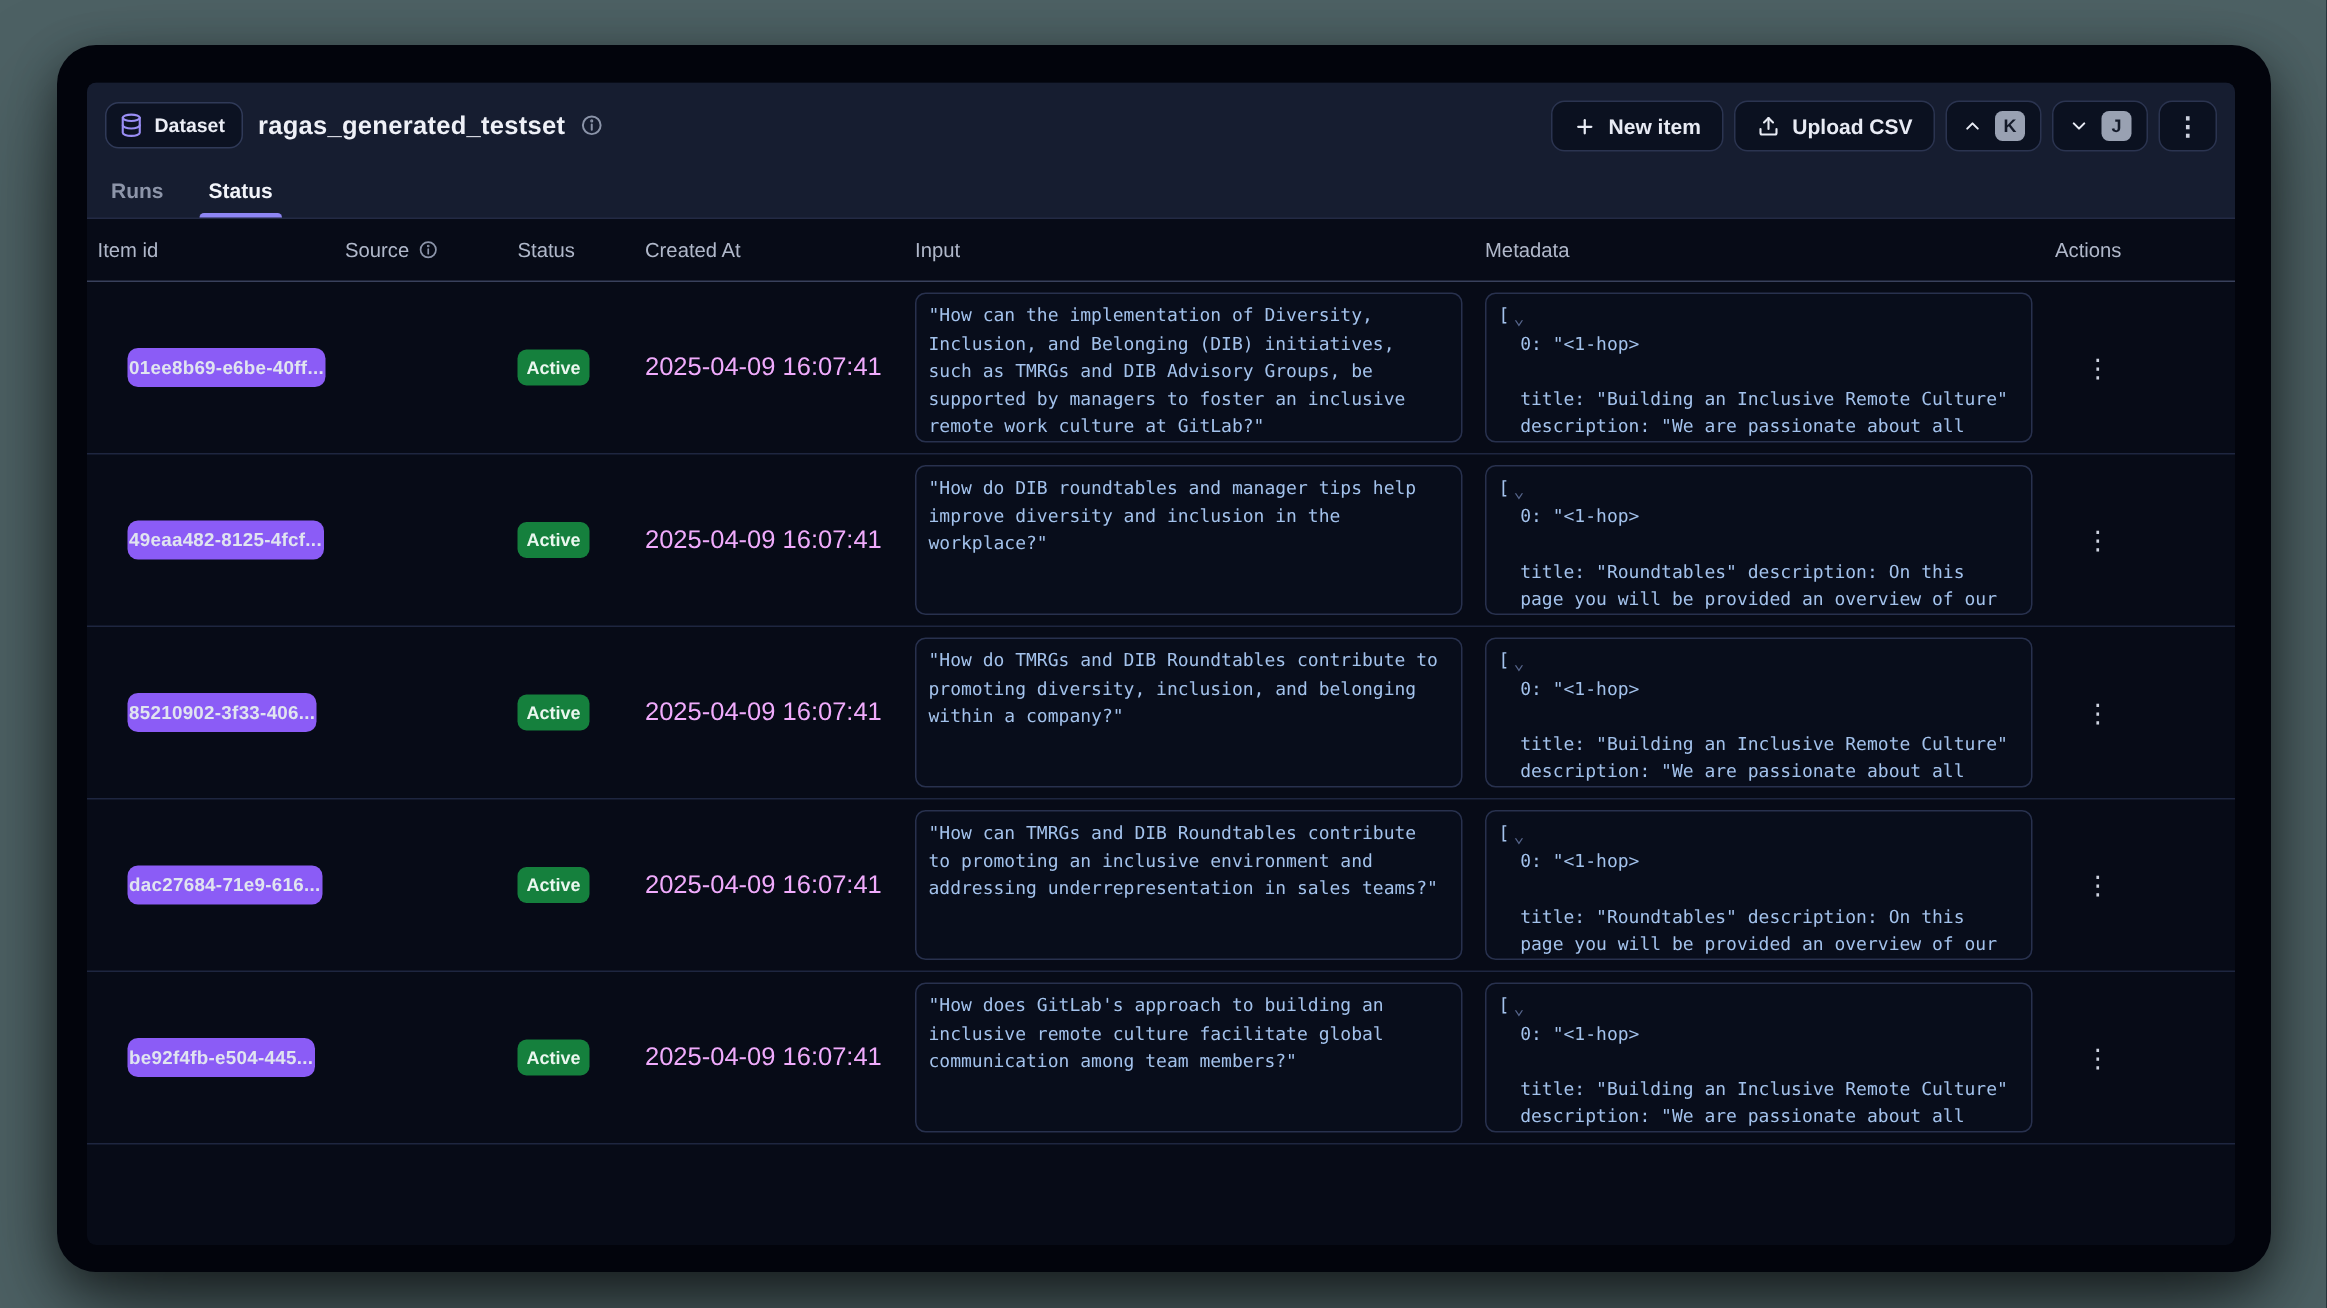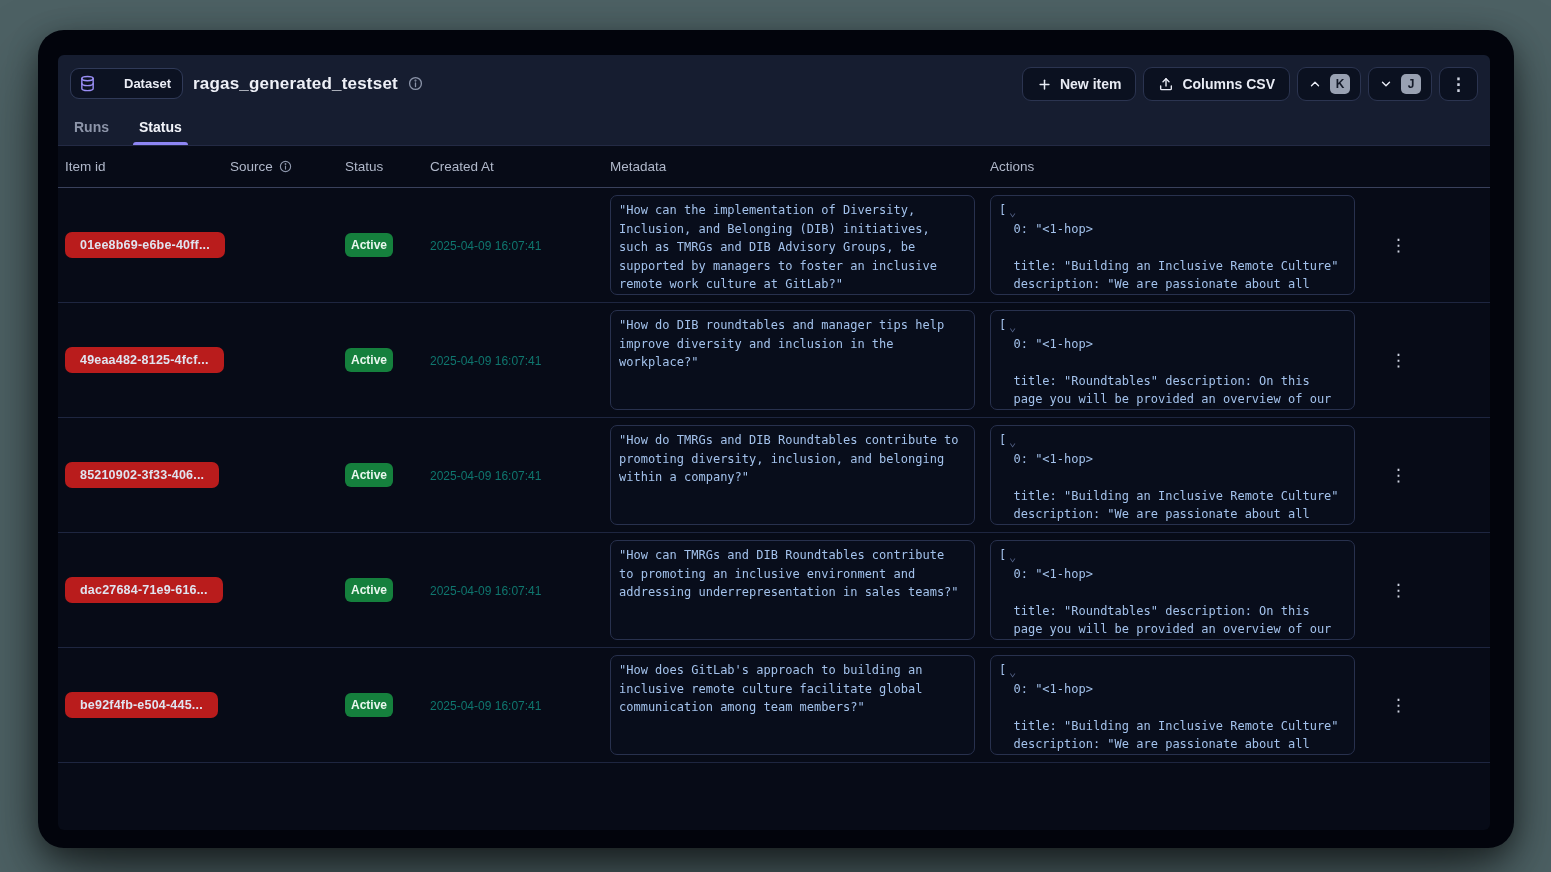--- a/index.html
+++ b/index.html
@@ -16,21 +16,21 @@
     background:#070b17; border-radius:6px; overflow:hidden;
   }
 
   
   .topbar { position:relative; height:91px; background:#161d30; border-bottom:1px solid #232a44; }
   .title-row { position:absolute; top:13px; left:12px; display:flex; align-items:center; gap:10px; }
   .ds-badge {
     display:flex; align-items:center; gap:7px; height:31px; padding:0 11px 0 8px;
     border:1px solid #303a58; border-radius:9px; background:#0c1222;
   }
-  .ds-badge .label { color:#eceef6; font-size:13px; font-weight:700;margin-left:21px; }
+  .ds-badge .label { color:#eceef6; font-size:13px; font-weight:700; }
   .page-title { color:#eef0f7; font-size:17px; font-weight:700; letter-spacing:.2px; }
   .icircle { display:inline-flex; color:#8b94a9; }
   .tabs { position:absolute; left:14px; bottom:0; display:flex; gap:26px; }
   .tab { font-size:14px; font-weight:600; color:#8d95a9; padding:0 2px 10px; cursor:pointer; position:relative; }
   .tab.active { color:#f2f4fa; }
   .tab.active::after { content:""; position:absolute; left:-4px; right:-4px; bottom:0; height:3px; border-radius:3px 3px 0 0; background:#8e86f4; }
 
   .top-actions { position:absolute; top:12px; right:12px; display:flex; gap:7px; align-items:flex-start; }
   .btn {
     display:flex; align-items:center; gap:8px; height:34px; padding:0 14px;
@@ -49,28 +49,28 @@
   .toolbar { height:54px; display:flex; justify-content:flex-end; align-items:center; gap:8px; padding:0 10px; border-bottom:1px solid #1a2138; }
   .chip { display:inline-flex; align-items:center; height:20px; padding:0 7px; border-radius:6px; background:#4c5670; color:#e6e9f1; font-size:12px; font-weight:700; }
 
   
   .grid { display:grid; grid-template-columns:165px 115px 85px 180px 380px 380px 1fr; }
   .thead { height:42px; align-items:center; border-bottom:1px solid #39415c; }
   .th { color:#b0b8ca; font-size:13.5px; font-weight:500; padding:0 8px 0 7px; display:flex; align-items:center; gap:6px; }
   .row { height:115px; align-items:center; border-bottom:1px solid #1e2640; cursor:pointer; }
   .cell { padding:0 8px 0 7px; }
   .id-pill {
-    display:inline-block; background:#b91c1c; border-radius:7px; padding:6px 15px;
-    color:#e0e4f0; font-size:12.5px; font-weight:700; letter-spacing:.2px; white-space:nowrap;
+    display:inline-block; background:#8b5cf6; border-radius:7px; padding:6px 1px;
+    color:#e0e4f0; font-size:12.5px; font-weight:700; letter-spacing:.2px; white-space:nowrap;margin-left:20px;
   }
   .status-badge {
     display:inline-block; background:#15803d; border-radius:6px; padding:5px 6px;
     color:#eaf7ef; font-size:12px; font-weight:600;
   }
-  .date { color:#0f766e; font-size:12px; white-space:nowrap; }
+  .date { color:#f0abfc; font-size:17px; white-space:nowrap; }
   .code-box {
     position:relative; height:100px; border:1px solid #28314e; border-radius:7px;
     padding:5px 8px; overflow:hidden; white-space:pre-wrap;
     font-family:"DejaVu Sans Mono", monospace; font-size:12px; line-height:18.5px;
     color:#a3c2ec; background:#080d1b;
   }
   .md-chev { position:absolute; left:18px; top:7px; color:#55648a; }
   .row-kebab { background:none; border:none; color:#cdd2df; font-size:17px; cursor:pointer; padding:4px 8px; margin-left:12px; }
 
   svg { display:block; }
@@ -119,21 +119,21 @@
           <span>New item</span>
         </button>
         <button class="btn">
           <span>
             <svg width="16" height="16" viewBox="0 0 24 24" fill="none" stroke="currentColor" stroke-width="2.1" stroke-linecap="round" stroke-linejoin="round">
                 <path d="M12 15V4"></path>
                 <path d="M7.5 8.5 12 4l4.5 4.5"></path>
                 <path d="M4 15v4a1.5 1.5 0 0 0 1.5 1.5h13A1.5 1.5 0 0 0 20 19v-4"></path>
               </svg>
           </span>
-          <span>Columns CSV</span>
+          <span>Upload CSV</span>
         </button>
         <button class="btn square">
           <span>
             <svg width="14" height="14" viewBox="0 0 24 24" fill="none" stroke="currentColor" stroke-width="2.4" stroke-linecap="round" stroke-linejoin="round">
                 <polyline points="6 15 12 9 18 15"></polyline>
               </svg>
           </span>
           <span class="keychip">K</span>
         </button>
         <button class="btn square">
@@ -165,20 +165,23 @@
             </svg>
         </span>
       </div>
       <div class="th">
           <span>Status</span>
         </div>
       <div class="th">
           <span>Created At</span>
         </div>
       <div class="th">
+          <span>Input</span>
+        </div>
+      <div class="th">
           <span>Metadata</span>
         </div>
       <div class="th">
           <span>Actions</span>
         </div>
     </div>
 
     <div>
 
       <div class="grid row">

